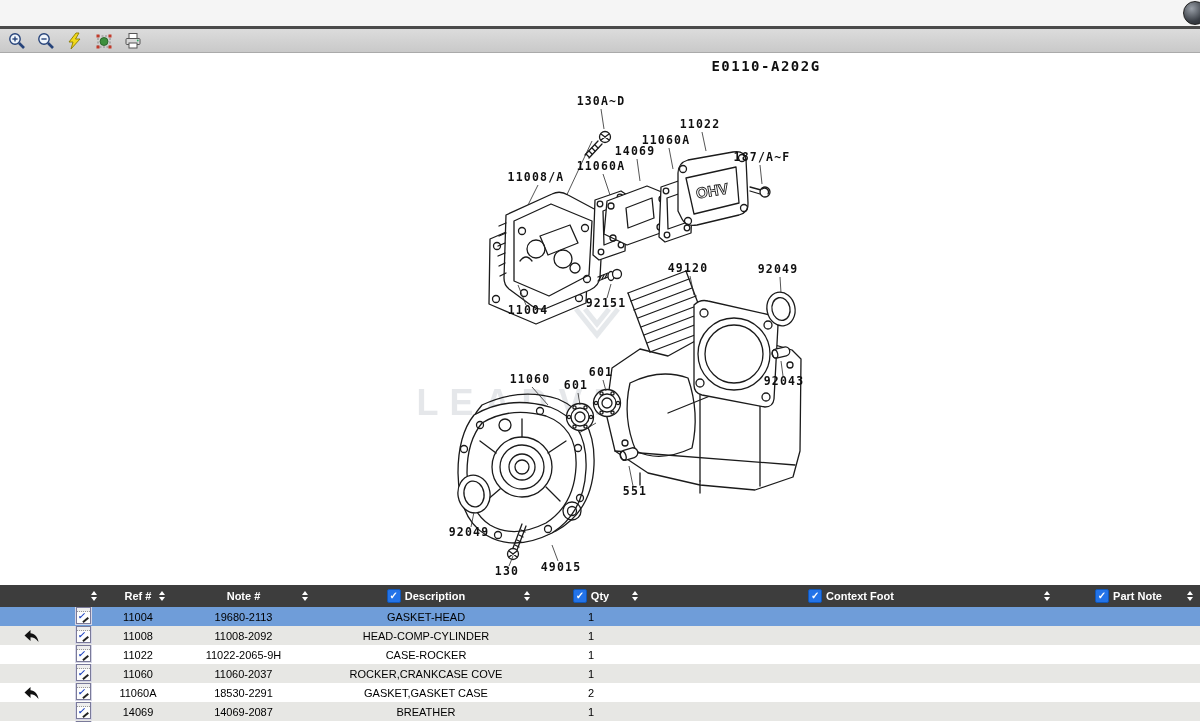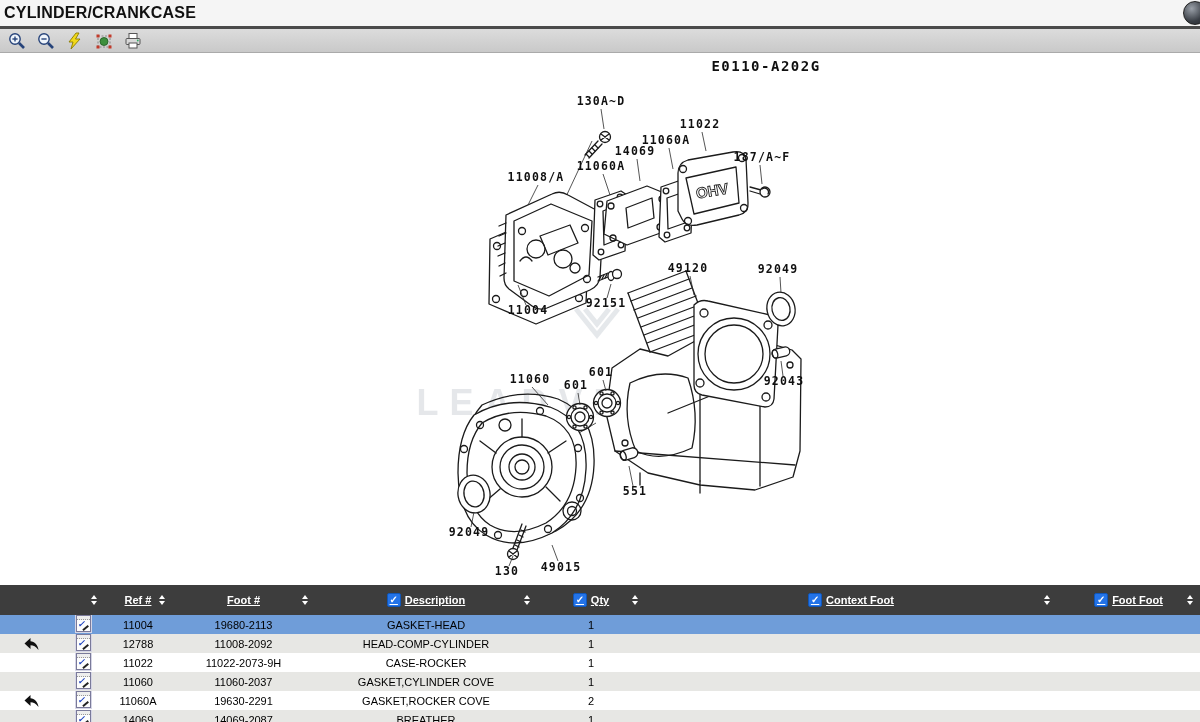--- a/index.html
+++ b/index.html
@@ -23,21 +23,21 @@
   .diagram-wrap{height:532px;background:#fff;position:relative;}
   svg text.dlabel{font-family:"DejaVu Sans Mono", monospace;font-weight:bold;font-size:11.5px;letter-spacing:1.2px;fill:#101010;}
   svg text.dcode{font-family:"DejaVu Sans Mono", monospace;font-weight:bold;font-size:14px;letter-spacing:1.5px;fill:#101010;}
   svg .art{stroke:var(--line);stroke-width:1.3;fill:none;stroke-linejoin:round;stroke-linecap:round;}
   svg .artw{stroke:var(--line);stroke-width:1.3;fill:#fff;stroke-linejoin:round;stroke-linecap:round;}
   svg .thin{stroke:#2a2a2a;stroke-width:0.8;fill:none;}
   svg .wm{font-family:"Liberation Sans",sans-serif;font-weight:bold;font-size:36px;letter-spacing:11px;fill:#c7cbd1;opacity:0.45;}
   svg .wmlogo{stroke:#ccd1d7;stroke-width:5;fill:none;opacity:0.5;}
   
   table.parts{border-collapse:collapse;table-layout:fixed;width:1200px;font-size:11px;color:#000;}
-  table.parts th{background:var(--headerbg);color:#fff;font-weight:bold;height:30px;position:relative;padding:0;text-decoration:underline;}
+  table.parts th{background:var(--headerbg);color:#fff;font-weight:bold;height:22px;position:relative;padding:0;}
   table.parts td{height:18px;padding:0;text-align:center;vertical-align:middle;overflow:hidden;white-space:nowrap;}
   tr.selected td{background:var(--selrow);}
   tr.shade td{background:var(--shade);}
   tr.partial td{height:7px;vertical-align:top;}
   .hwrap{display:flex;align-items:center;justify-content:center;gap:4px;height:22px;}
   .sort{position:absolute;right:7px;top:50%;transform:translateY(-50%);display:flex;flex-direction:column;gap:2px;}
   .sort i{display:block;width:0;height:0;border-left:3.5px solid transparent;border-right:3.5px solid transparent;}
   .sort .up{border-bottom:4px solid #fff;}
   .sort .dn{border-top:4px solid #fff;}
   .cb{width:12px;height:12px;background:var(--accent);border:1px solid #1056b8;border-radius:2px;
@@ -45,21 +45,20 @@
   .notes-icon{display:inline-block;width:13px;height:15px;background:#fdfdfd;border:1px solid #7a7a9a;position:relative;box-shadow:0 0 0 1px #d6d6e6;}
   .notes-icon::before{content:"";position:absolute;left:0;right:0;top:0;height:3px;border-bottom:1px dotted #999;background:#eee;}
   .notes-icon .chk{position:absolute;left:1px;top:3px;color:#1a3fbf;font-size:9px;font-weight:bold;font-style:italic;}
   .notes-icon::after{content:"";position:absolute;right:1px;bottom:2px;width:7px;height:1.6px;background:#222;transform:rotate(-40deg);}
   .arrow-cell svg{display:block;margin:0 auto;}
 </style>
 </head>
 <body style="--accent: #2373e8; --selrow: #6f9dd9; --headerbg: #3d3d3d; --shade: #e7e7e4; --line: #1b1b1b;">
 
 <div class="titlebar">
-  <span class="title">CYLINDER/CRANKCASE</span>
   <span class="help-icon"></span>
 </div>
 <div class="title-sep"></div>
 
 <div class="toolbar">
   <button class="tbtn" title="zoom-in">
     <svg width="18" height="18" viewBox="0 0 18 18">
       <line x1="11" y1="11" x2="16" y2="16" stroke="#26437a" stroke-width="2.6"></line>
       <circle cx="7" cy="7" r="5.2" fill="#eef4fb" stroke="#26437a" stroke-width="1.4"></circle>
       <line x1="7" y1="4.4" x2="7" y2="9.6" stroke="#26437a" stroke-width="1.4"></line>
@@ -364,21 +363,21 @@
           <div class="hwrap">
             <span>Ref #</span>
           </div>
           <span class="sort">
             <i class="up"></i>
             <i class="dn"></i>
           </span>
         </th>
         <th>
           <div class="hwrap">
-            <span>Foot #</span>
+            <span>Note #</span>
           </div>
           <span class="sort">
             <i class="up"></i>
             <i class="dn"></i>
           </span>
         </th>
         <th>
           <div class="hwrap">
             <span class="cb">✓</span>
             <span>Description</span>
@@ -404,21 +403,21 @@
             <span>Context Foot</span>
           </div>
           <span class="sort">
             <i class="up"></i>
             <i class="dn"></i>
           </span>
         </th>
         <th>
           <div class="hwrap">
             <span class="cb">✓</span>
-            <span>Foot Foot</span>
+            <span>Part Note</span>
           </div>
           <span class="sort">
             <i class="up"></i>
             <i class="dn"></i>
           </span>
         </th>
       </tr>
     </thead>
   <tbody id="tbody">
       <tr class="selected">
@@ -435,63 +434,63 @@
       </tr>
       <tr class="shade">
         <td class="arrow-cell">
   <svg width="17" height="14" viewBox="0 0 17 14">
     <path d="M1.5 6.5 L7.5 1 L7.5 4.2 C11.5 4.5 14.8 7.5 15.5 13 C12.8 9.5 10.5 8.3 7.5 8.2 L7.5 12 Z" fill="#111"></path>
   </svg>
 </td>
         <td>
   <span class="notes-icon"><span class="chk">✓</span></span>
 </td>
-        <td>12788</td>
+        <td>11008</td>
         <td>11008-2092</td>
         <td>HEAD-COMP-CYLINDER</td>
         <td>1</td>
         <td></td>
         <td></td>
       </tr>
       <tr>
         <td class="arrow-cell"></td>
         <td>
   <span class="notes-icon"><span class="chk">✓</span></span>
 </td>
         <td>11022</td>
-        <td>11022-2073-9H</td>
+        <td>11022-2065-9H</td>
         <td>CASE-ROCKER</td>
         <td>1</td>
         <td></td>
         <td></td>
       </tr>
       <tr class="shade">
         <td class="arrow-cell"></td>
         <td>
   <span class="notes-icon"><span class="chk">✓</span></span>
 </td>
         <td>11060</td>
         <td>11060-2037</td>
-        <td>GASKET,CYLINDER COVE</td>
+        <td>ROCKER,CRANKCASE COVE</td>
         <td>1</td>
         <td></td>
         <td></td>
       </tr>
       <tr>
         <td class="arrow-cell">
   <svg width="17" height="14" viewBox="0 0 17 14">
     <path d="M1.5 6.5 L7.5 1 L7.5 4.2 C11.5 4.5 14.8 7.5 15.5 13 C12.8 9.5 10.5 8.3 7.5 8.2 L7.5 12 Z" fill="#111"></path>
   </svg>
 </td>
         <td>
   <span class="notes-icon"><span class="chk">✓</span></span>
 </td>
         <td>11060A</td>
-        <td>19630-2291</td>
-        <td>GASKET,ROCKER COVE</td>
+        <td>18530-2291</td>
+        <td>GASKET,GASKET CASE</td>
         <td>2</td>
         <td></td>
         <td></td>
       </tr>
       <tr class="shade">
         <td class="arrow-cell"></td>
         <td>
   <span class="notes-icon"><span class="chk">✓</span></span>
 </td>
         <td>14069</td>

